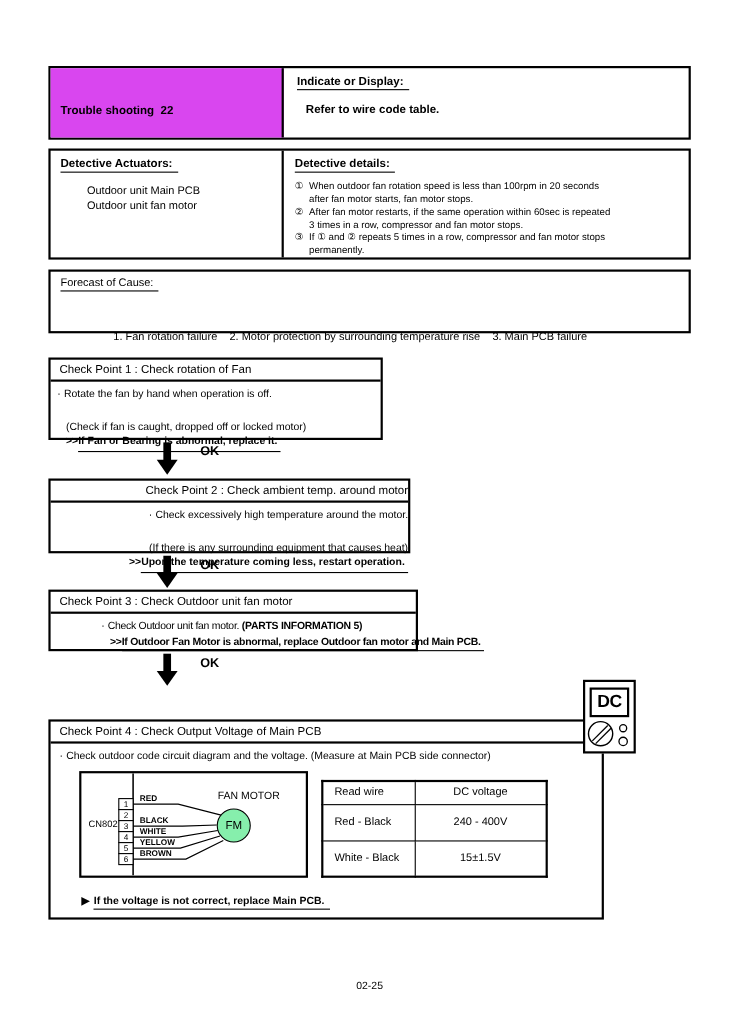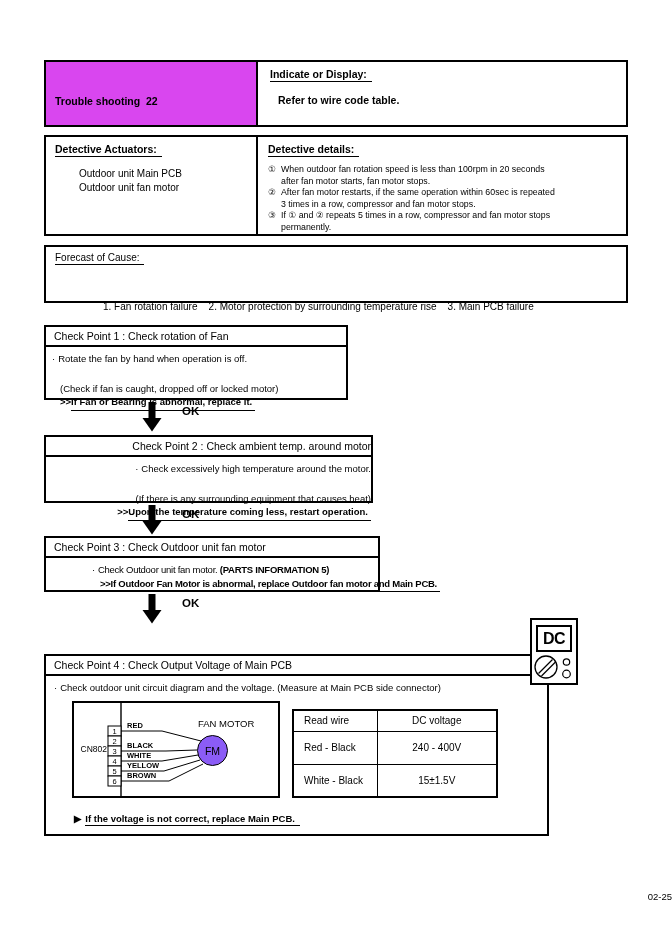--- a/index.html
+++ b/index.html
@@ -76,21 +76,21 @@
   .connector-label { position: absolute; left: 2px; top: 41px; width: 31px; font-size: 8.5px; text-align: right; }
   .wire-label { position: absolute; font-size: 7.5px; font-weight: bold; line-height: 8px; background: transparent; }
   .wl-0 { left: 53px; top: 19px; }
   .wl-1 { left: 53px; top: 39px; }
   .wl-2 { left: 53px; top: 49px; }
   .wl-3 { left: 53px; top: 59px; }
   .wl-4 { left: 53px; top: 69px; }
   .fan-motor-title { position: absolute; left: 124px; top: 15px; font-size: 9.5px; }
   .fm-circle {
     position: absolute; left: 123px; top: 32px; width: 31px; height: 31px;
-    border: 1.5px solid #000; border-radius: 50%; background: #8b5cf6;
+    border: 1.5px solid #000; border-radius: 50%; background: #86efac;
     display: flex; align-items: center; justify-content: center;
     font-size: 10.5px;
   }
 
   .vtable { position: absolute; left: 246px; top: 53px; border-collapse: collapse; }
   .vtable td { border: 1px solid #000; font-size: 10px; }
   .vtable { border: 2px solid #000; }
   .vtable .c1 { width: 84px; padding-left: 10px; text-align: left; }
   .vtable .c2 { width: 120px; text-align: center; }
   .vtable .hrow td { height: 21px; }
@@ -102,21 +102,21 @@
   
   .meter { left: 530px; top: 618px; width: 48px; height: 67px; border: 2px solid #000; background: #fff; z-index: 5; }
   .meter-dc {
     position: absolute; left: 4px; top: 5px; width: 36px; height: 27px;
     border: 2px solid #000; display: flex; align-items: center; justify-content: center;
     font-size: 16px; font-weight: bold; letter-spacing: -0.5px;
   }
   .meter-dial { position: absolute; left: 0; top: 0; }
 
   
-  .pagenum { left: 0; top: 891px; width: 672px; text-align: right; font-size: 9.5px; }
+  .pagenum { left: 0; top: 891px; width: 672px; text-align: center; font-size: 9.5px; }
 </style>
 </head>
 <body>
 
 <div class="page">
 
   <div class="abs bordered box-a">
     <div class="box-a-left">
       <div>Trouble shooting  22</div>
       <div><span class="u">OUTDOOR UNIT Error Method:</span></div>
@@ -211,21 +211,21 @@
   <div class="abs ok-arrow arr3">
     <svg width="26" height="30">
       <rect x="9.5" y="0" width="7" height="17" fill="#000"></rect>
       <polygon points="3.5,16 22.5,16 13,29.5" fill="#000"></polygon>
     </svg>
     <span class="lbl">OK</span>
   </div>
 
   <div class="abs cp cp4">
     <div class="cp-header">Check Point 4 : Check Output Voltage of Main PCB</div>
-    <div class="cp4-bullet"><span class="cp-bullet-char">·</span><span>Check outdoor unit circuit diagram and the voltage. (Measure at Main PCB side connector)</span></div>
+    <div class="cp4-bullet"><span class="cp-bullet-char">·</span><span>Check outdoor code circuit diagram and the voltage. (Measure at Main PCB side connector)</span></div>
 
     <div class="diagram">
       <div class="diagram-inner">
         <svg class="wires-svg" width="204" height="93">
           <line x1="47" y1="0" x2="47" y2="93" stroke="#000" stroke-width="1.4"></line>
           <g stroke="#000" stroke-width="1" fill="#fff">
             <rect x="34" y="23" width="13" height="10"></rect>
             <rect x="34" y="33" width="13" height="10"></rect>
             <rect x="34" y="43" width="13" height="10"></rect>
             <rect x="34" y="53" width="13" height="10"></rect>

